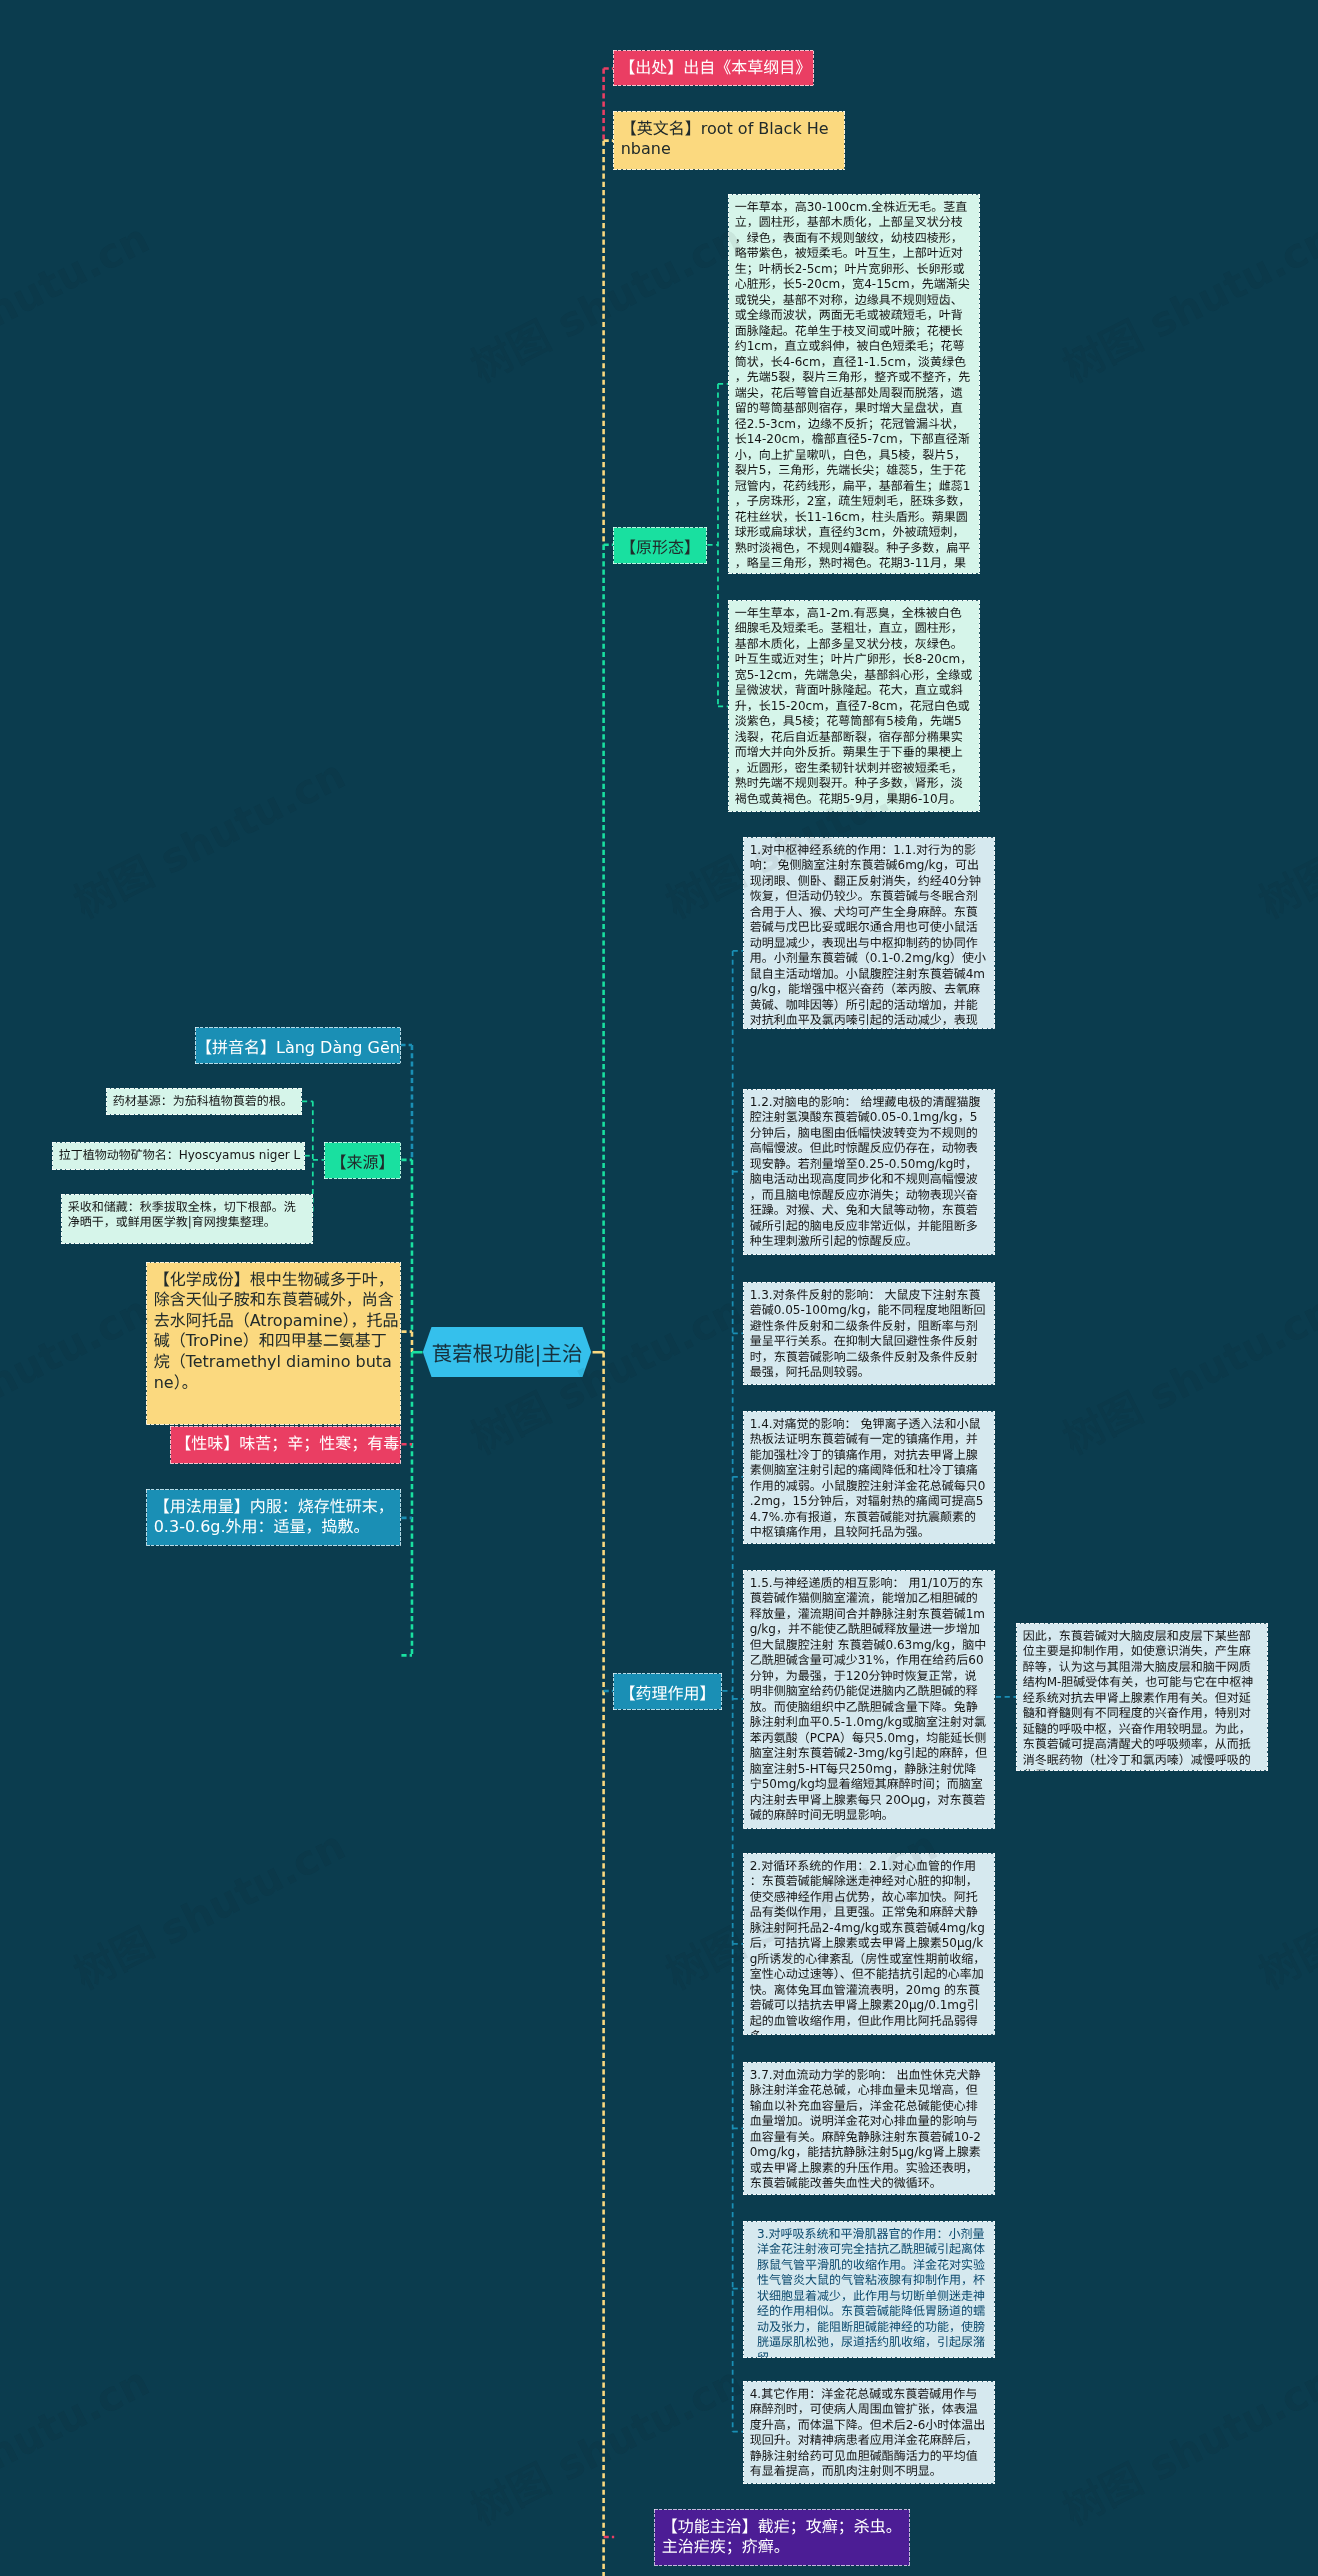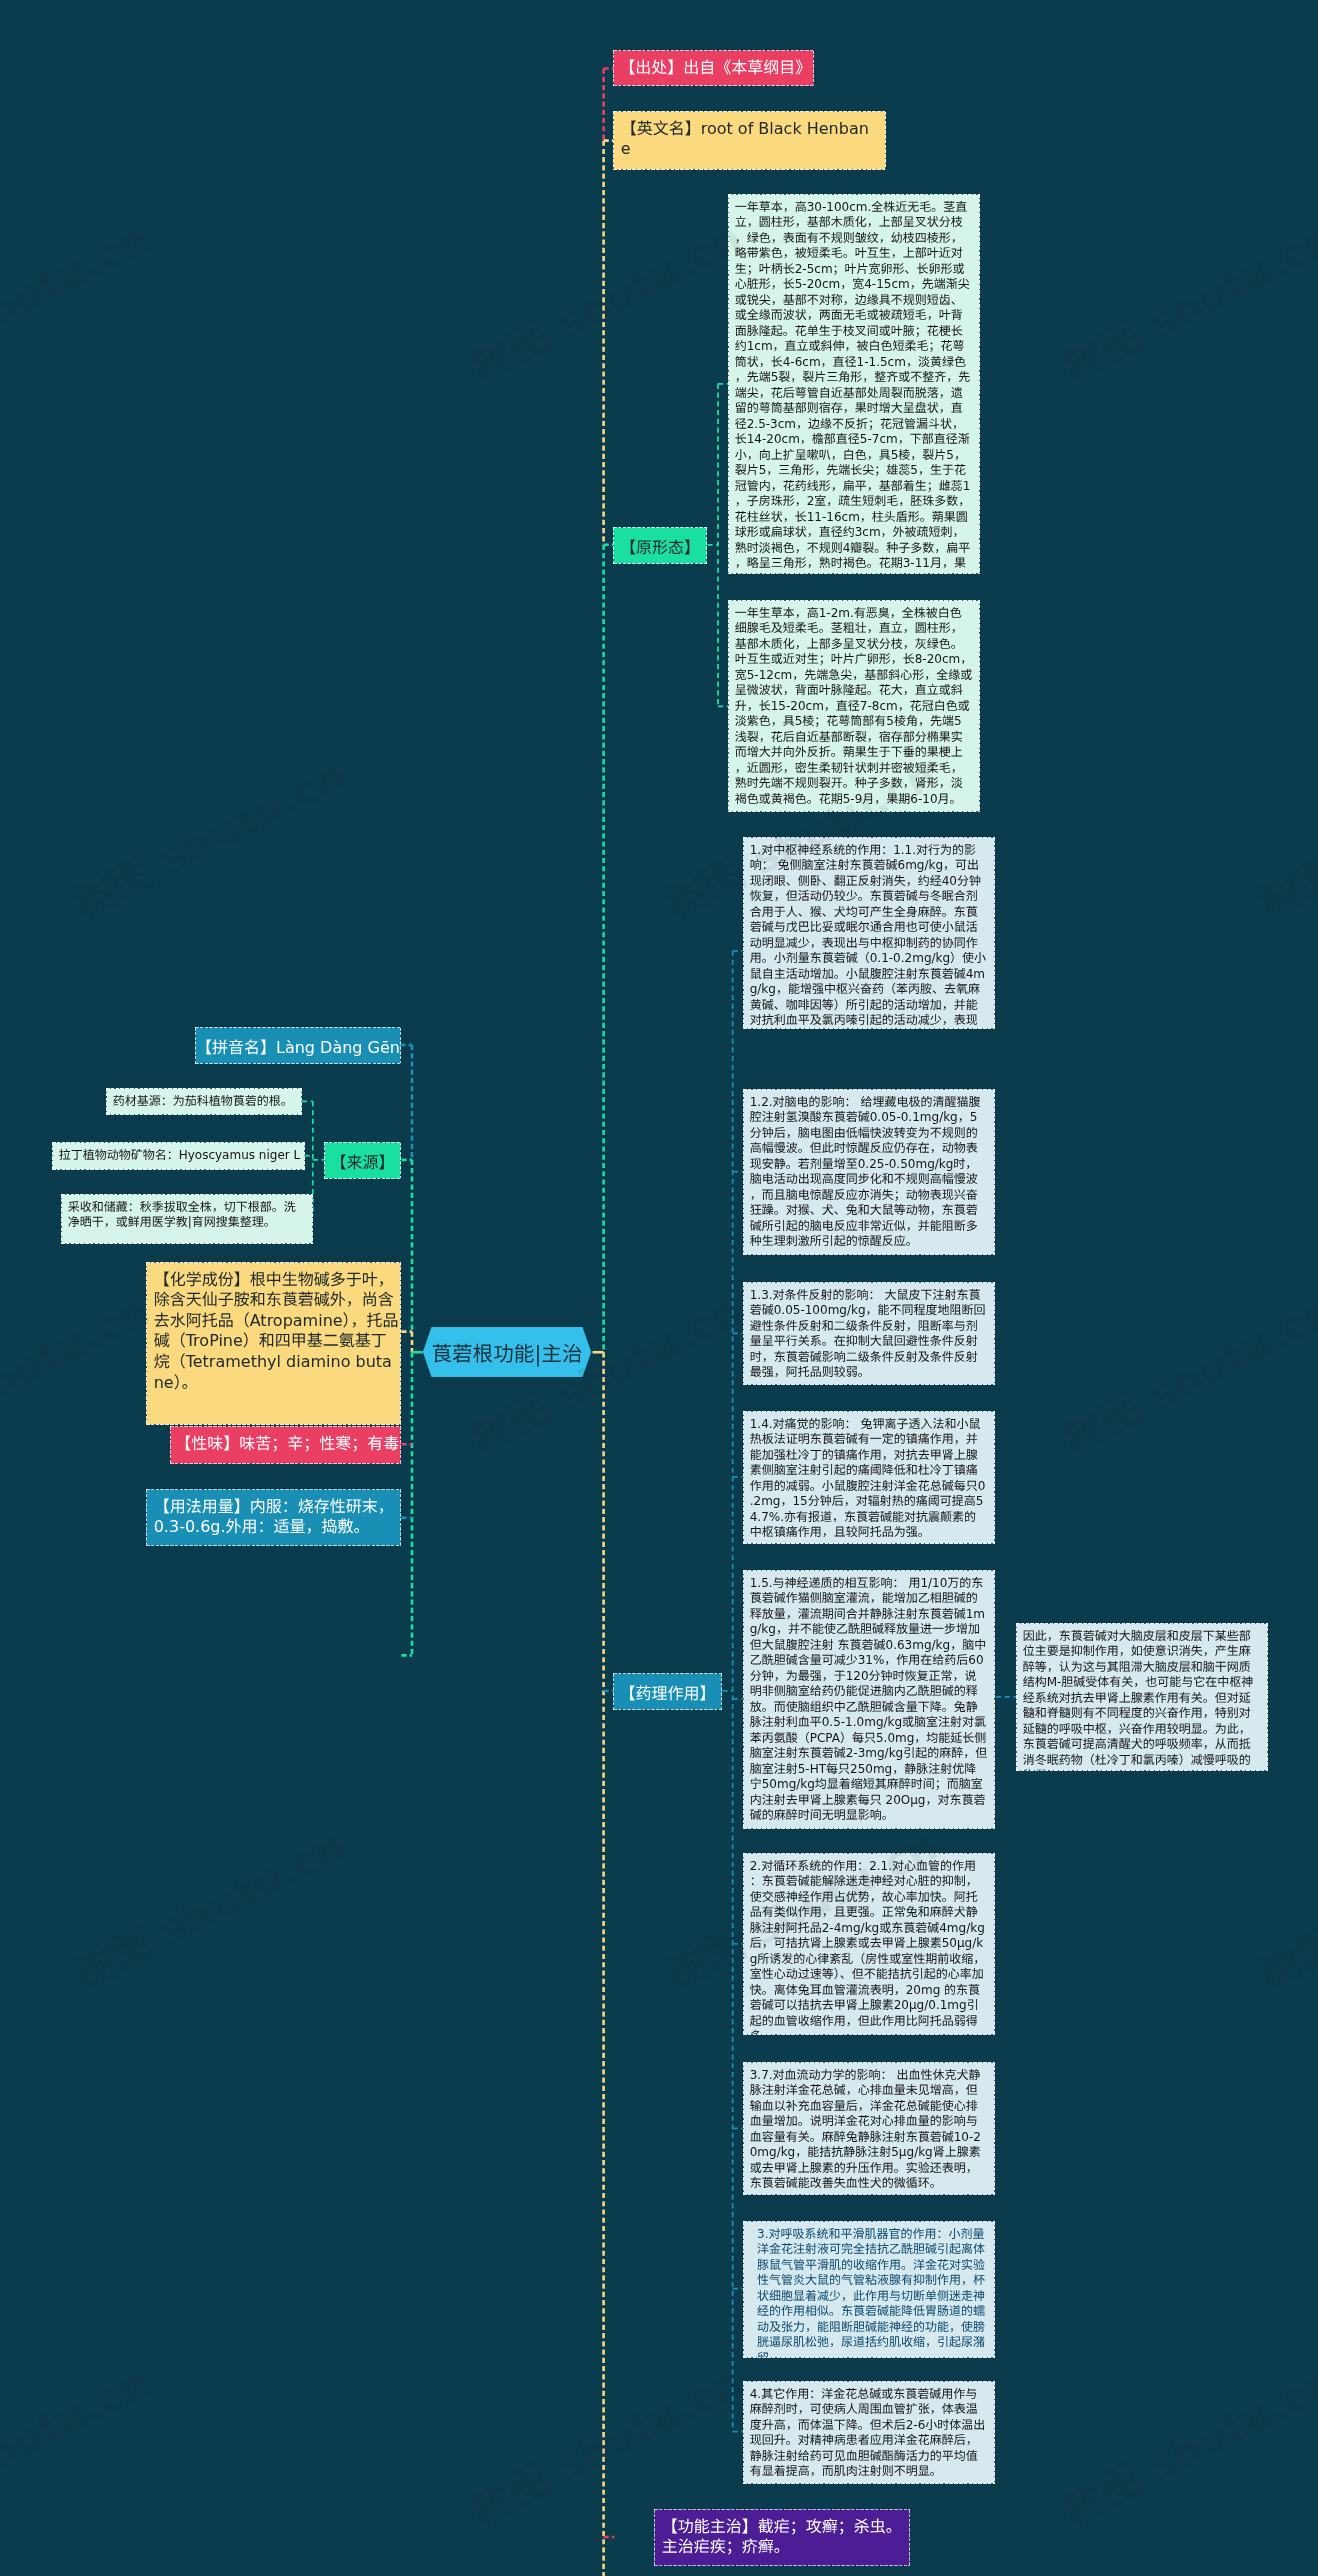--- a/index.html
+++ b/index.html
@@ -73,21 +73,21 @@
 <path d="M 1422.0 4131.5 L 1443.0 4131.5" stroke="#1a8fb5" stroke-width="3.4" fill="none" stroke-dasharray="10 7"></path>
 <path d="M 1422.0 4442.5 L 1443.0 4442.5" stroke="#1a8fb5" stroke-width="3.4" fill="none" stroke-dasharray="10 7"></path>
 <path d="M 1422.0 4720.5 L 1443.0 4720.5" stroke="#1a8fb5" stroke-width="3.4" fill="none" stroke-dasharray="10 7"></path>
 <path d="M 1933.0 3294.0 L 1973.0 3294.0" stroke="#1a8fb5" stroke-width="3.4" fill="none" stroke-dasharray="10 7"></path>
 <path d="M 1363.0 5054.5 L 1363.0 5177.0" stroke="#fbd97f" stroke-width="3.4" fill="none" stroke-dasharray="10 7"></path>
 <path d="M 1343.0 5117.0 L 1363.0 5117.0" stroke="#fbd97f" stroke-width="3.4" fill="none" stroke-dasharray="10 7"></path>
 <path d="M 1363.0 5054.5 L 1383.0 5054.5" stroke="#fbd97f" stroke-width="3.4" fill="none" stroke-dasharray="10 7"></path>
 <path d="M 1363.0 5177.0 L 1383.0 5177.0" stroke="#fbd97f" stroke-width="3.4" fill="none" stroke-dasharray="10 7"></path>
 </svg>
 <div class="nd l1 nw" style="left:613px;top:50px;width:201px;height:36px;background:#ea3e63;color:#ffffff;padding-left:6.2px;">【出处】出自《本草纲目》</div>
-<div class="nd l1" style="left:613px;top:111px;width:273px;height:59px;background:#fbd97f;color:#212b2b;padding-right:13.4px;">【英文名】root of Black Henbane</div>
+<div class="nd l1" style="left:613px;top:111px;width:232px;height:59px;background:#fbd97f;color:#212b2b;padding-right:13.4px;">【英文名】root of Black Henbane</div>
 <div class="nd ctr" style="left:613px;top:527px;width:94px;height:37px;background:#19e0a0;color:#212b2b;">【原形态】</div>
 <div class="nd ctr" style="left:613px;top:1673px;width:109px;height:37px;background:#1a8fb5;color:#ffffff;">【药理作用】</div>
 <div class="nd l1" style="left:614px;top:2509px;width:256px;height:57px;background:#4c1d95;color:#ffffff;margin-left:40px;">【功能主治】截疟；攻癣；杀虫。
 主治疟疾；疥癣。</div>
 
 <div class="nd ctr" style="left:195px;top:1027px;width:206px;height:37px;background:#1a8fb5;color:#ffffff;">【拼音名】Làng Dàng Gēn</div>
 <div class="nd ctr" style="left:324px;top:1142px;width:77px;height:37px;background:#19e0a0;color:#212b2b;">【来源】</div>
 <div class="nd l1" style="left:146px;top:1262px;width:255px;height:163px;background:#fbd97f;color:#212b2b;">【化学成份】根中生物碱多于叶，除含天仙子胺和东莨菪碱外，尚含去水阿托品（Atropamine），托品碱（TroPine）和四甲基二氨基丁烷（Tetramethyl diamino butane）。</div>
 <div class="nd l1 nw" style="left:170px;top:1426px;width:231px;height:38px;background:#ea3e63;color:#ffffff;padding-left:5.2px;">【性味】味苦；辛；性寒；有毒</div>
 <div class="nd l1" style="left:146px;top:1489px;width:255px;height:57px;background:#1a8fb5;color:#ffffff;">【用法用量】内服：烧存性研末，0.3-0.6g.外用：适量，捣敷。</div>

